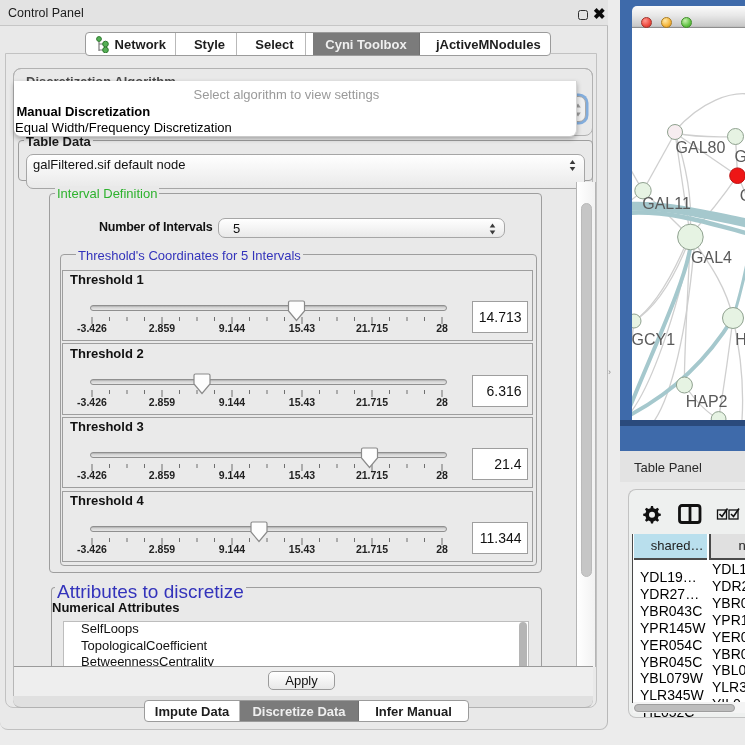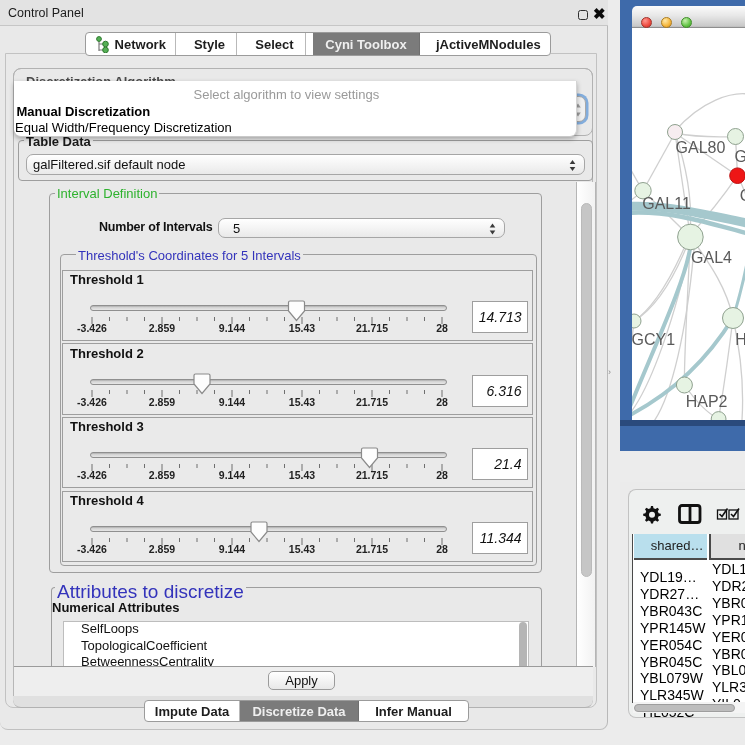--- a/index.html
+++ b/index.html
@@ -43,21 +43,21 @@
 
 
 .tpanel { position:absolute; left:62px; width:470.5px; height:71.5px;
   border:1px solid #9e9e9e; background:#eaeaea; }
 .tpanel .tl { position:absolute; left:7px; top:1.5px; font-size:13px; font-weight:bold; color:#111; }
 .track { position:absolute; left:27px; top:34.5px; width:357px; height:6px;
   border:1px solid #8f8f8f; border-radius:3px;
   background:linear-gradient(#adadad,#d6d6d6 40%,#e6e6e6); }
 .vbox { position:absolute; left:409px; top:30.5px; width:55.5px; height:32px;
   background:#fff; border:1px solid #9e9e9e; font-size:14px; color:#111;
-  text-align:right; padding-right:5px; line-height:30px;font-style:italic; }
+  text-align:right; padding-right:5px; line-height:30px; }
 .ticks { position:absolute; left:0; top:0; }
 .tlabels { position:absolute; top:51.5px; left:0; width:100%; font-size:10.5px;
   font-weight:bold; color:#222; }
 .tlabels span { position:absolute; transform:translateX(-50%); }
 
 .bluetext { color:#3333bb; }
 .greentext { color:#2eb22e; }
 
 
 #popup { left:13.5px; top:80.5px; width:563px; height:56.5px; background:#fff;
@@ -116,21 +116,21 @@
 
   <div class="abs" style="left:470px; top:96px; width:116px; height:26px; border-radius:7px; box-shadow:0 0 0 2.5px rgba(105,158,216,0.8); background:#f0f0f0; border:1px solid #a8a8a8;">
       <svg style="position:absolute; right:3px; top:3px;" width="8" height="20" viewBox="0 0 8 20">
         <path d="M4,3.5 L6.8,7.5 L1.2,7.5 Z" fill="#9a9a9a"></path>
         <path d="M4,16.5 L6.8,12.5 L1.2,12.5 Z" fill="#9a9a9a"></path>
       </svg>
     </div>
 
   <div class="group" style="left:17.7px; top:139.8px; width:575px; height:41px; border-radius:4px;"></div>
   <div class="glabel" style="left:24px; top:134px; font-weight:bold; color:#1a1a1a;">Table Data</div>
-  <div class="combo" style="left:26px; top:154px; width:559px; height:21px;">
+  <div class="combo" style="left:26px; top:154px; width:559px; height:35px;">
     <span class="tx">galFiltered.sif default node</span>
     <span class="arr">
         <svg width="9" height="21" viewBox="0 0 9 21">
           <path d="M4.5,5 L7.3,9 L1.7,9 Z" fill="#3a3a3a"></path>
           <path d="M4.5,16 L7.3,12 L1.7,12 Z" fill="#3a3a3a"></path>
         </svg>
       </span>
   </div>
 
   <div id="popup" class="abs">
@@ -389,20 +389,23 @@
       <text x="10.2" y="181">GAL11</text>
       <text x="59.1" y="235">GAL4</text>
       <text x="103.3" y="317">H</text>
       <text x="-0.5" y="317">GCY1</text>
       <text x="53.7" y="378.6">HAP2</text>
     </g>
   </svg>
   <div id="navy" class="abs"></div>
   <div id="blue2" class="abs"></div>
 
+  <div id="tp-head" class="abs">
+      <span class="t">Table Panel</span>
+    </div>
   <div id="tp-body" class="abs"></div>
   <div id="tcontainer" class="abs"></div>
 
   <svg class="abs" style="left:643px; top:504px;" width="100" height="20" viewBox="0 0 100 20">
     <g fill="#111">
       <path d="M8,2 L10,2 L10.5,4.2 L12.5,5 L14.5,3.8 L16,5.3 L14.8,7.3 L15.6,9.3 L17.8,9.8 L17.8,11.8 L15.6,12.3 L14.8,14.3 L16,16.3 L14.5,17.8 L12.5,16.6 L10.5,17.4 L10,19.6 L8,19.6 L7.5,17.4 L5.5,16.6 L3.5,17.8 L2,16.3 L3.2,14.3 L2.4,12.3 L0.2,11.8 L0.2,9.8 L2.4,9.3 L3.2,7.3 L2,5.3 L3.5,3.8 L5.5,5 L7.5,4.2 Z M9,7.8 A3,3 0 1,0 9,13.8 A3,3 0 1,0 9,7.8" fill-rule="evenodd"></path>
     </g>
     <g fill="none" stroke="#111" stroke-width="2.8">
       <rect x="36.5" y="1.5" width="20.5" height="17" rx="2.5"></rect>
       <line x1="47" y1="1.5" x2="47" y2="18.5"></line>

